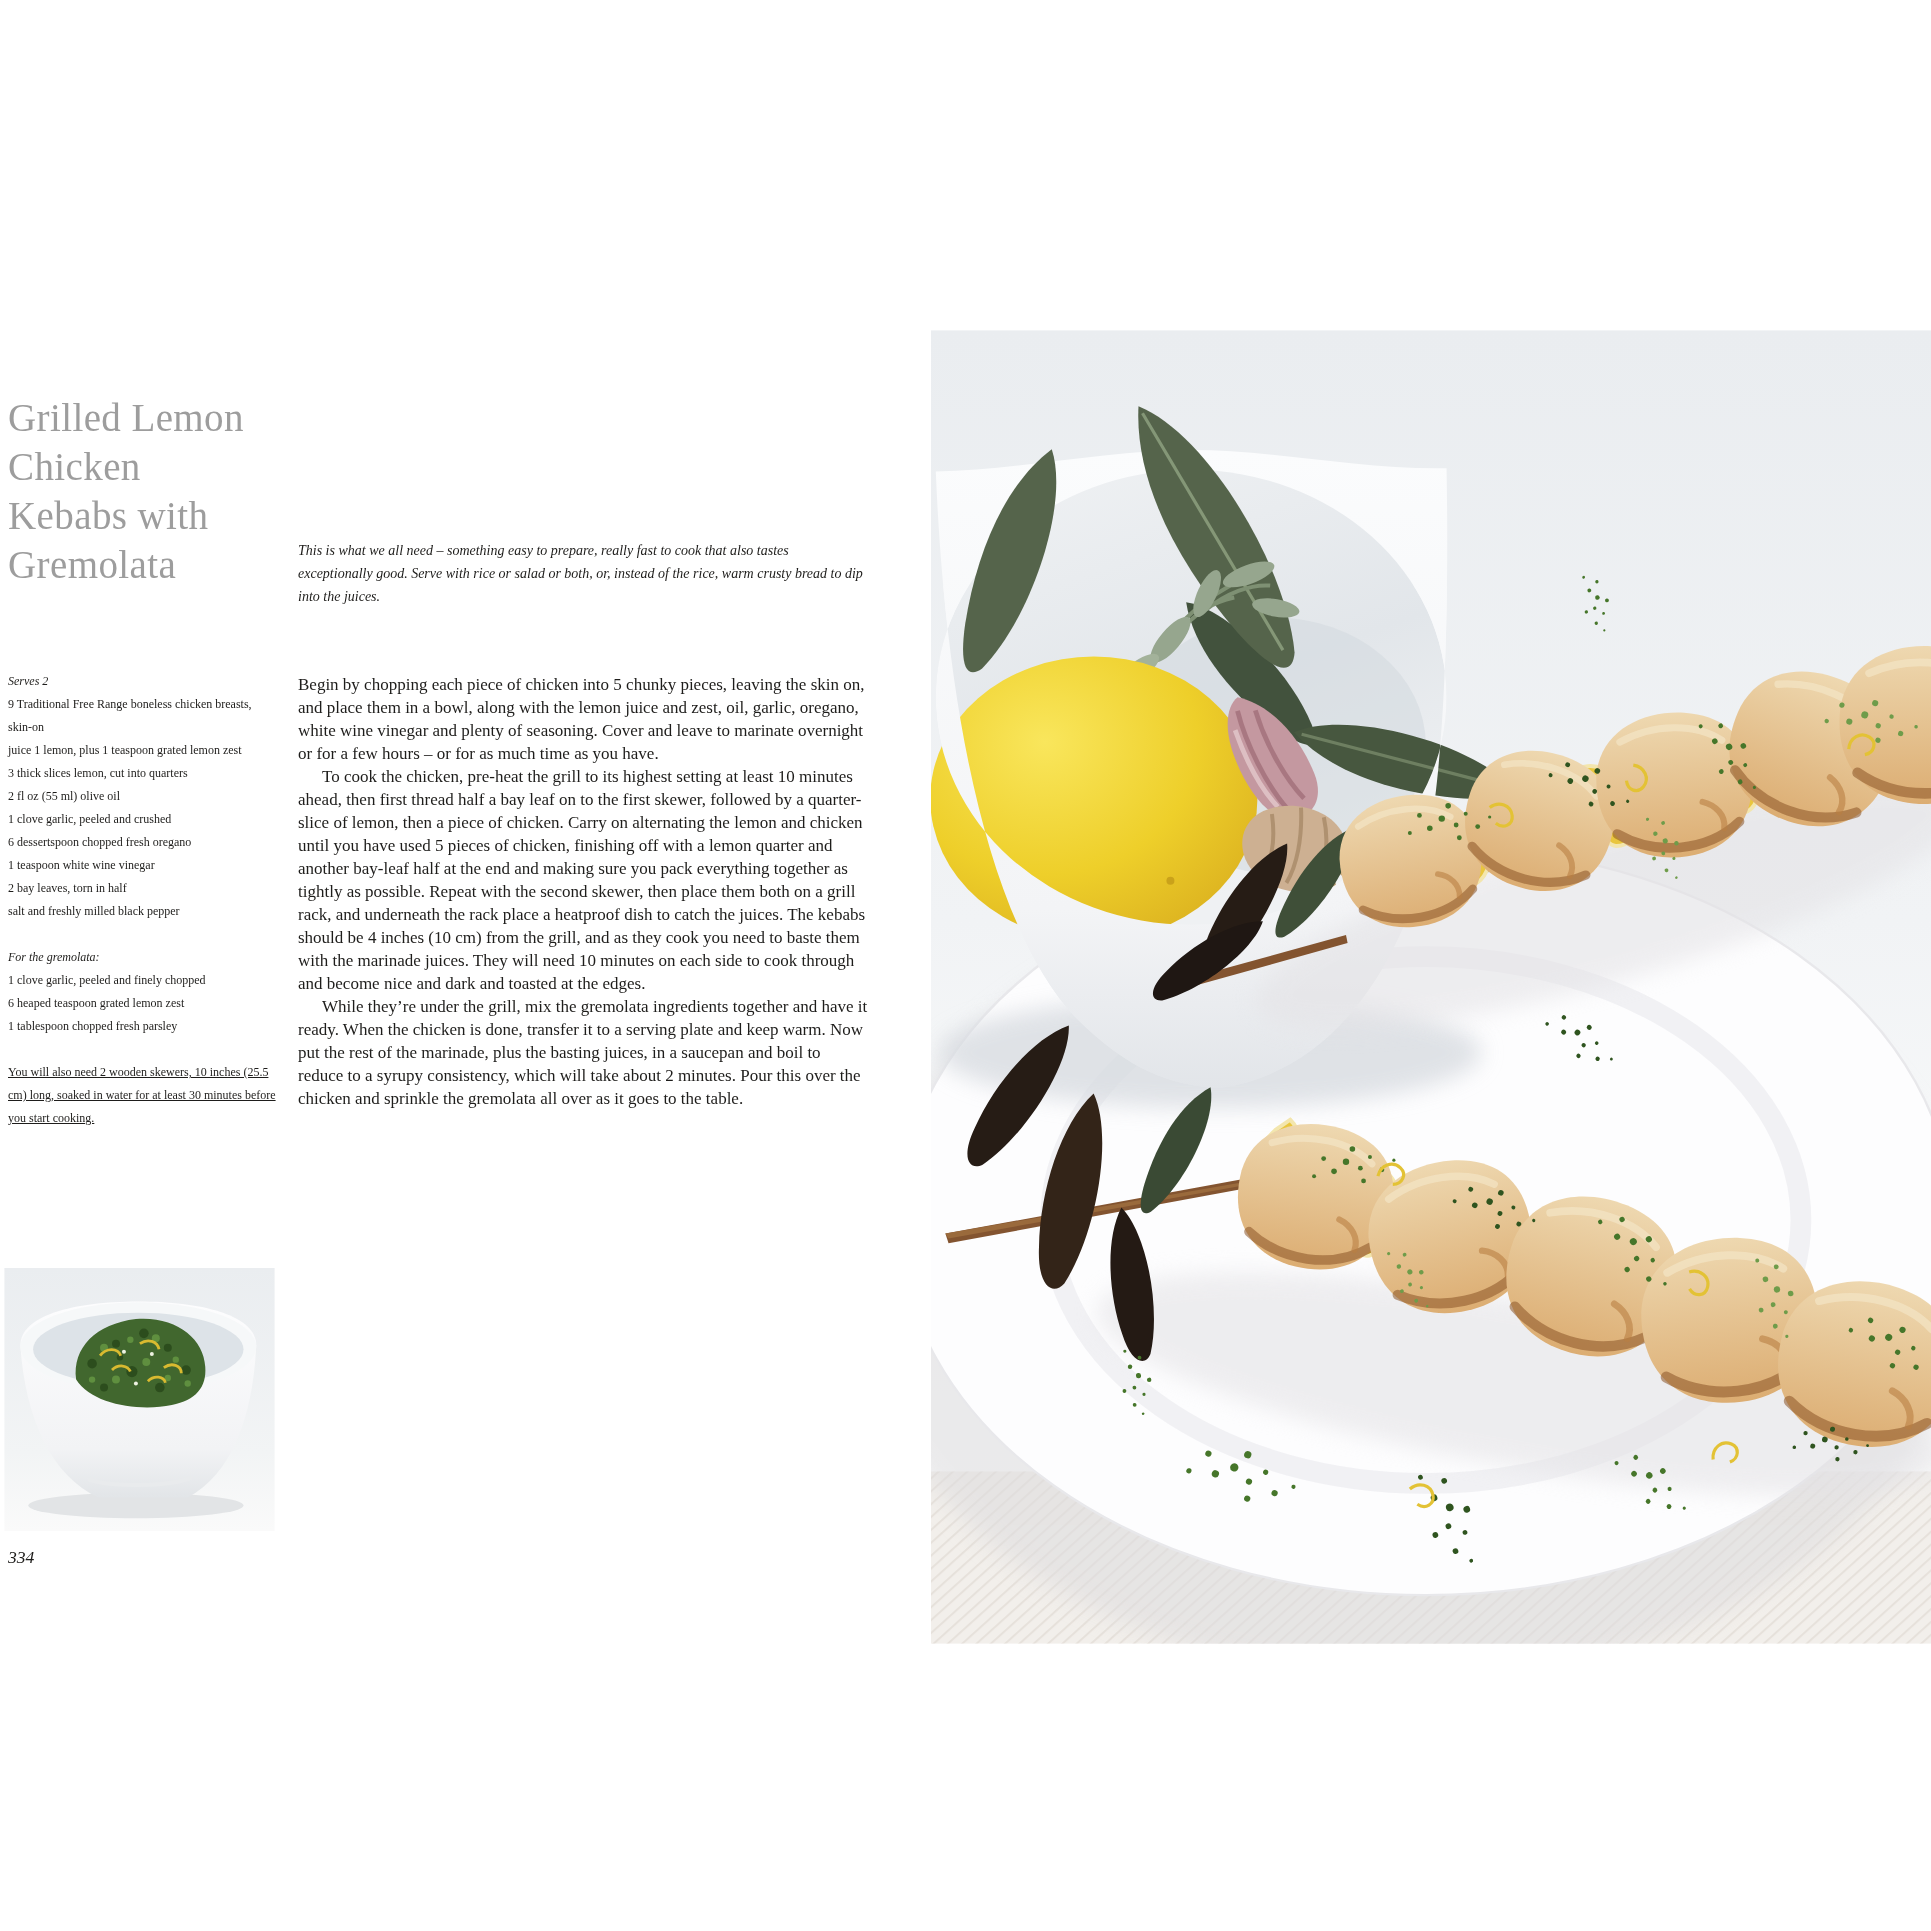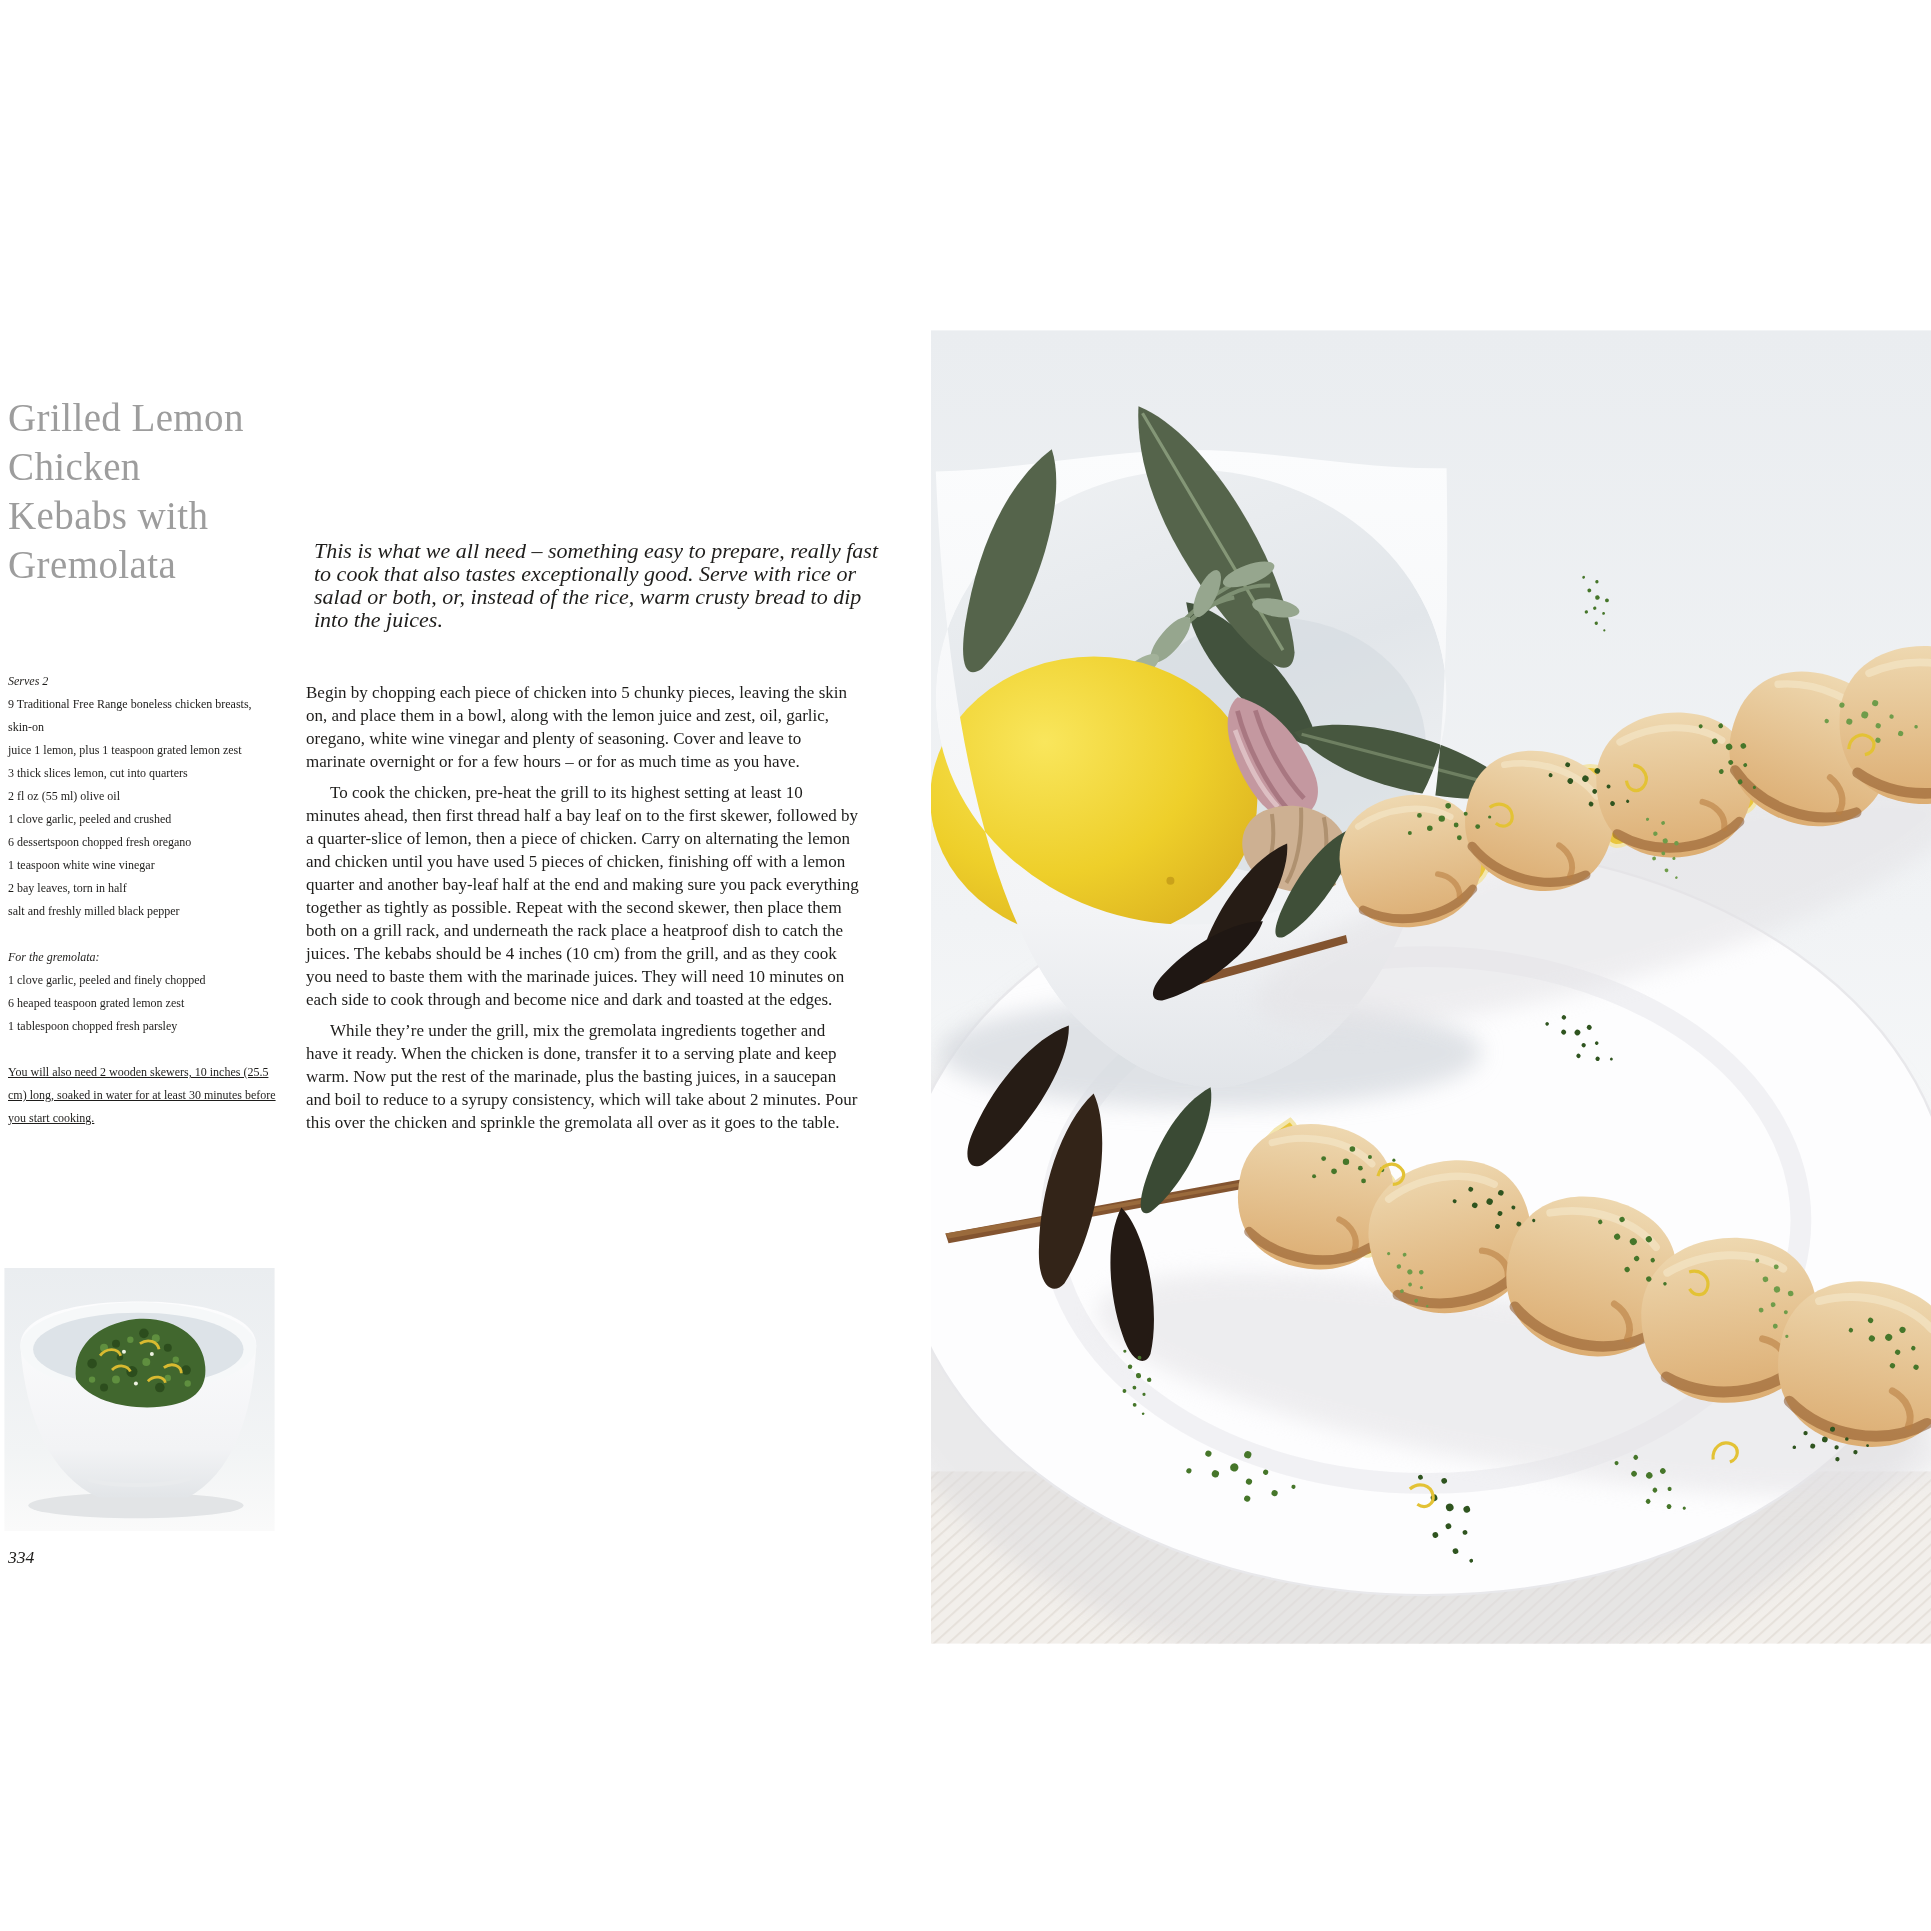--- a/index.html
+++ b/index.html
@@ -11,36 +11,36 @@
   }
   .abs{position:absolute;}
   .page-title{
     left:8px;top:393px;width:267px;
     font-size:39px;line-height:49px;
     color:var(--title-gray,#9d9d9d);
     white-space:pre-line;
     letter-spacing:0.4px;
   }
   .intro{
-    left:314px;top:539px;width:565px;
-    font-size:22px;line-height:23px;font-style:italic;
+    left:298px;top:539px;width:565px;
+    font-size:14px;line-height:23px;font-style:italic;
   }
   .ing-col{
     left:8px;top:670px;width:270px;
     font-size:12px;line-height:23px;
   }
   .serves{font-style:italic;}
   .ing{margin:0;}
   .subhead{font-style:italic;margin-top:23px;}
   .note{margin-top:23px;text-decoration:underline;}
   .method{
     left:298px;top:673px;width:570px;
     font-size:17px;line-height:23px;
   }
-  .method p{margin:8px;}
+  .method p{margin:0;}
   .method p + p{text-indent:24px;}
   .page-number{
     left:8px;top:1547px;font-size:17.6px;font-style:italic;
   }
   .small-photo{left:4px;top:1268px;width:271px;height:263px;}
   .main-photo{left:931px;top:330px;width:1000px;height:1314px;}
   svg{display:block;}
 </style>
 </head>
 <body>

